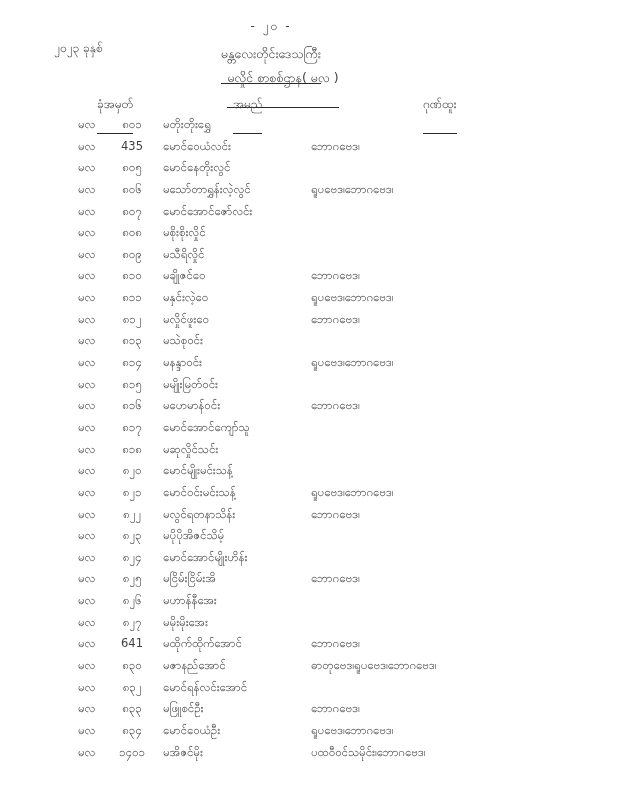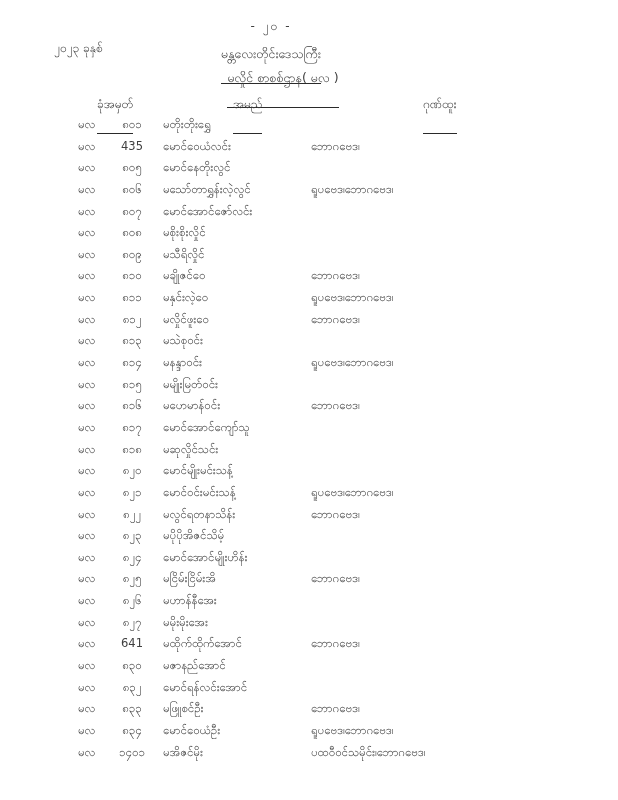--- a/index.html
+++ b/index.html
@@ -278,20 +278,21 @@
     <span class="c-series">မလ</span>
     <span class="c-roll">641</span>
     <span class="c-name">မထိုက်ထိုက်အောင်</span>
     <span class="c-dist">ဘောဂဗေဒ၊</span>
   </div>
 
   <div class="row">
     <span class="c-series">မလ</span>
     <span class="c-roll">၈၃၀</span>
     <span class="c-name">မဇာနည်အောင်</span>
+    <span class="c-dist">ဓာတုဗေဒ၊ရူပဗေဒ၊ဘောဂဗေဒ၊</span>
   </div>
 
   <div class="row">
     <span class="c-series">မလ</span>
     <span class="c-roll">၈၃၂</span>
     <span class="c-name">မောင်ရန်လင်းအောင်</span>
     <span class="c-dist"></span>
   </div>
 
   <div class="row">

